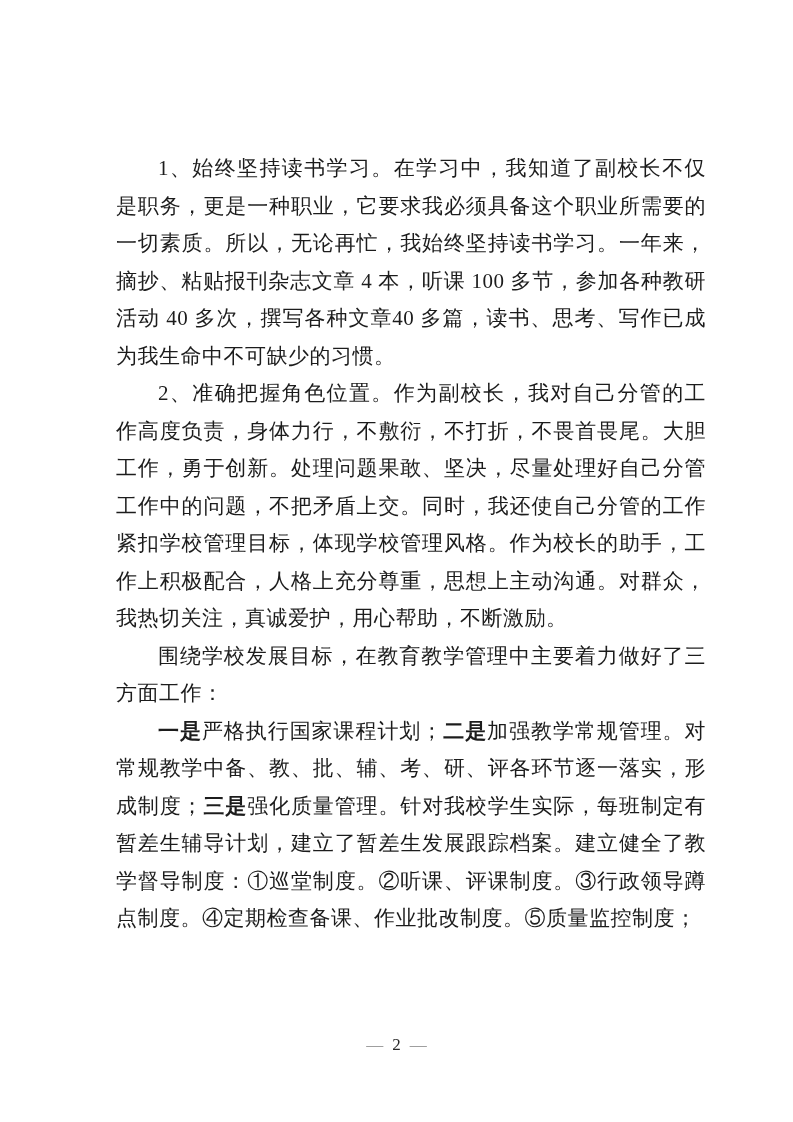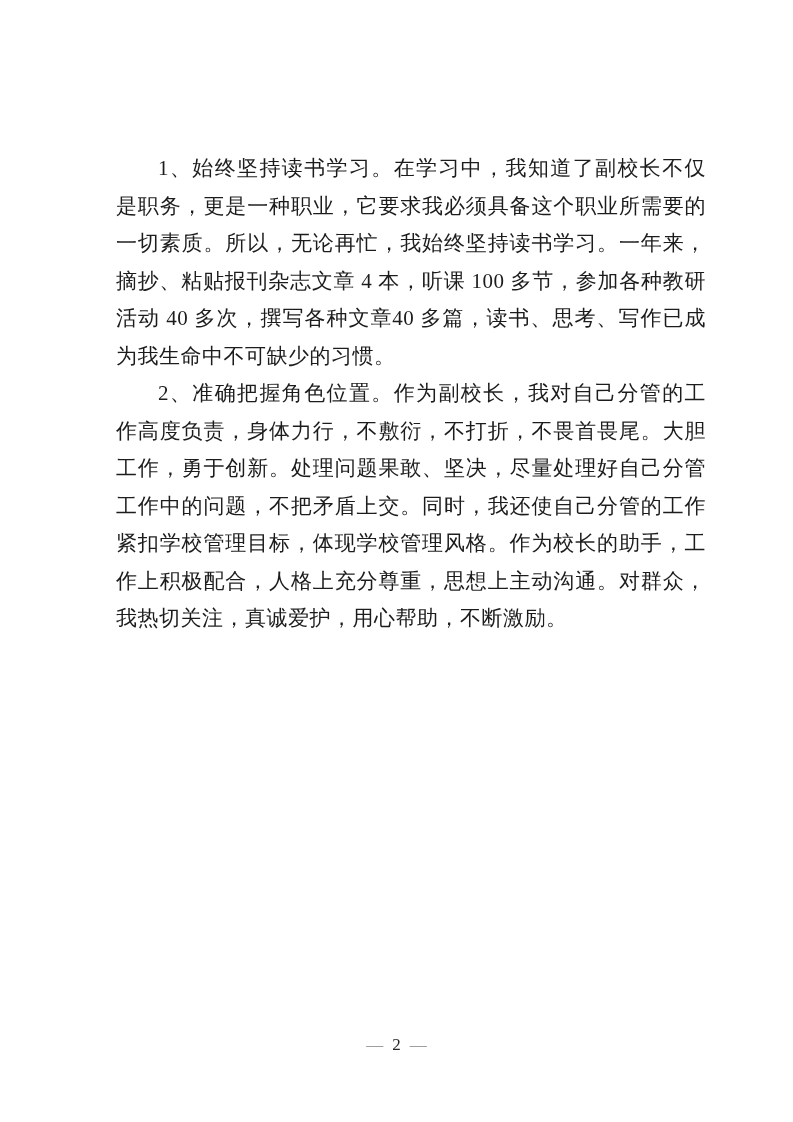--- a/index.html
+++ b/index.html
@@ -56,19 +56,21 @@
 </style>
 </head>
 <body>
 
 <div class="page">
 
   <div class="doc-body">
 
   <p class="para"><span>1、始终坚持读书学习。在学习中，我知道了副校长不仅是职务，更是一种职业，它要求我必须具备这个职业所需要的一切素质。所以，无论再忙，我始终坚持读书学习。一年来，摘抄、粘贴报刊杂志文章 4 本，听课 100 多节，参加各种教研活动 40 多次，撰写各种文章40 多篇，读书、思考、写作已成为我生命中不可缺少的习惯。</span></p>
       <p class="para"><span>2、准确把握角色位置。作为副校长，我对自己分管的工作高度负责，身体力行，不敷衍，不打折，不畏首畏尾。大胆工作，勇于创新。处理问题果敢、坚决，尽量处理好自己分管工作中的问题，不把矛盾上交。同时，我还使自己分管的工作紧扣学校管理目标，体现学校管理风格。作为校长的助手，工作上积极配合，人格上充分尊重，思想上主动沟通。对群众，我热切关注，真诚爱护，用心帮助，不断激励。</span></p>
+      <p class="para"><span>围绕学校发展目标，在教育教学管理中主要着力做好了三方面工作：</span></p>
+      <p class="para"><span class="bold">一是</span><span>严格执行国家课程计划；</span><span class="bold">二是</span><span>加强教学常规管理。对常规教学中备、教、批、辅、考、研、评各环节逐一落实，形成制度；</span><span class="bold">三是</span><span>强化质量管理。针对我校学生实际，每班制定有暂差生辅导计划，建立了暂差生发展跟踪档案。建立健全了教学督导制度：①巡堂制度。②听课、评课制度。③行政领导蹲点制度。④定期检查备课、作业批改制度。⑤质量监控制度；</span></p>
     </div>
 
   <div class="footer">
     <span class="dash">—</span><span class="num">2</span><span class="dash">—</span>
   </div>
 
 </div>
 
 </body></html>

